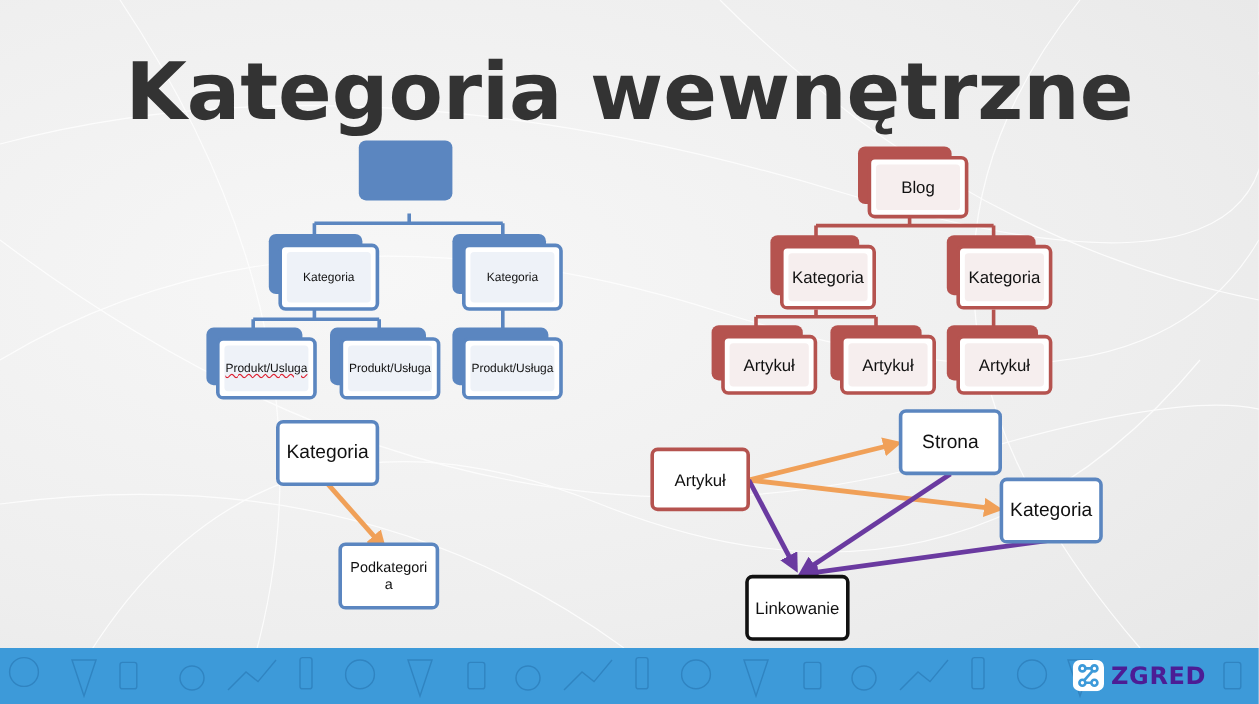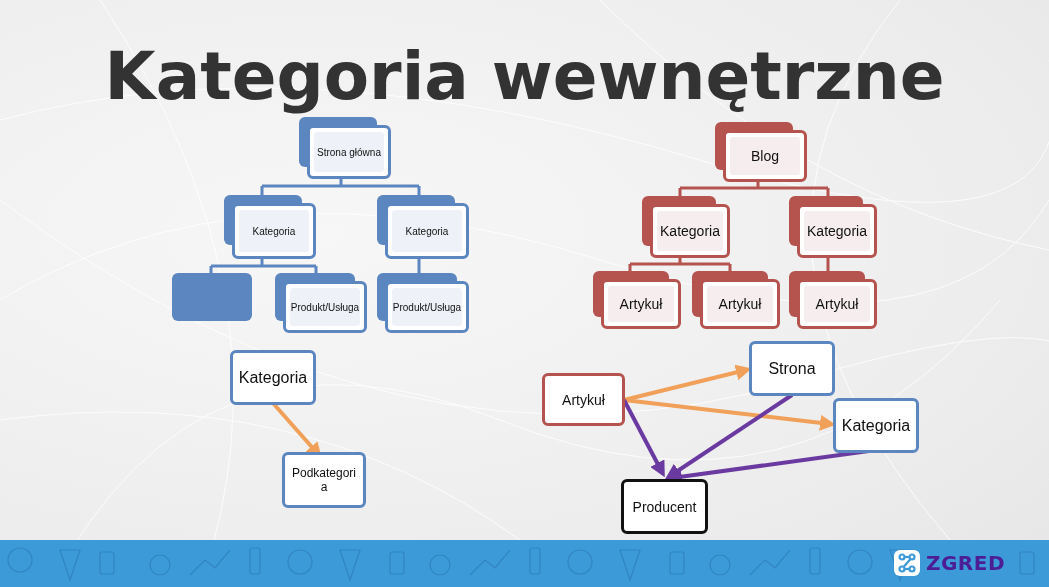--- a/index.html
+++ b/index.html
@@ -68,41 +68,41 @@
   </g>
   <g stroke="#6a3aa0" stroke-width="4" fill="none">
     <line x1="624" y1="400" x2="662" y2="472" marker-end="url(#ap)"></line>
     <line x1="792" y1="395" x2="670" y2="476" marker-end="url(#ap)"></line>
     <line x1="876" y1="450" x2="672" y2="478" marker-end="url(#ap)"></line>
   </g>
 </svg>
 
 <div class="node blue" style="left:299px;top:117px;width:92px;height:62px;">
   <div class="back" style="width:78px;height:50px;"></div>
-  <div class="front" style="left:8px;top:8px;width:84px;height:54px;">
-      <div class="inner"></div>
-      <span class="lbl" style="font-size:10px;">Strona główna</span>
-    </div>
 </div>
 <div class="node blue" style="left:224px;top:195px;width:92px;height:64px;">
   <div class="back" style="width:78px;height:50px;"></div>
   <div class="front" style="left:8px;top:8px;width:84px;height:56px;">
       <div class="inner"></div>
       <span class="lbl" style="font-size:10px;">Kategoria</span>
     </div>
 </div>
 <div class="node blue" style="left:377px;top:195px;width:92px;height:64px;">
   <div class="back" style="width:78px;height:50px;"></div>
   <div class="front" style="left:8px;top:8px;width:84px;height:56px;">
       <div class="inner"></div>
       <span class="lbl" style="font-size:10px;">Kategoria</span>
     </div>
 </div>
 <div class="node blue" style="left:172px;top:273px;width:92px;height:60px;">
   <div class="back" style="width:80px;height:48px;"></div>
+  <div class="front" style="left:8px;top:8px;width:84px;height:52px;">
+      <div class="inner"></div>
+      <span class="lbl spell" style="font-size:10px;">Produkt/Usluga</span>
+    </div>
 </div>
 <div class="node blue" style="left:275px;top:273px;width:92px;height:60px;">
   <div class="back" style="width:80px;height:48px;"></div>
   <div class="front" style="left:8px;top:8px;width:84px;height:52px;">
       <div class="inner"></div>
       <span class="lbl" style="font-size:10px;">Produkt/Usługa</span>
     </div>
 </div>
 <div class="node blue" style="left:377px;top:273px;width:92px;height:60px;">
   <div class="back" style="width:80px;height:48px;"></div>
@@ -166,21 +166,21 @@
 <div class="box" style="left:542px;top:373px;width:83px;height:53px;border:3px solid #b5534f;font-size:14px;">
   <span>Artykuł</span>
 </div>
 <div class="box" style="left:749px;top:341px;width:86px;height:55px;border:3px solid #5b86c0;font-size:16px;">
   <span>Strona</span>
 </div>
 <div class="box" style="left:833px;top:398px;width:86px;height:55px;border:3px solid #5b86c0;font-size:16px;">
   <span>Kategoria</span>
 </div>
 <div class="box" style="left:621px;top:479px;width:87px;height:55px;border:3px solid #111;font-size:14px;">
-  <span>Producent</span>
+  <span>Linkowanie</span>
 </div>
 
 <div class="footer">
   <svg width="1049" height="47" style="position:absolute;left:0;top:0;">
     <g stroke="#2f82bf" stroke-width="1.2" fill="none" opacity="0.9">
       <circle cx="20" cy="20" r="12"></circle>
         <path d="M60 10 l10 30 l10 -30 z"></path>
         <rect x="100" y="12" width="14" height="22" rx="2"></rect>
       <circle cx="160" cy="25" r="10"></circle>
         <path d="M190 35 l15 -15 l10 8 l15 -18"></path>

